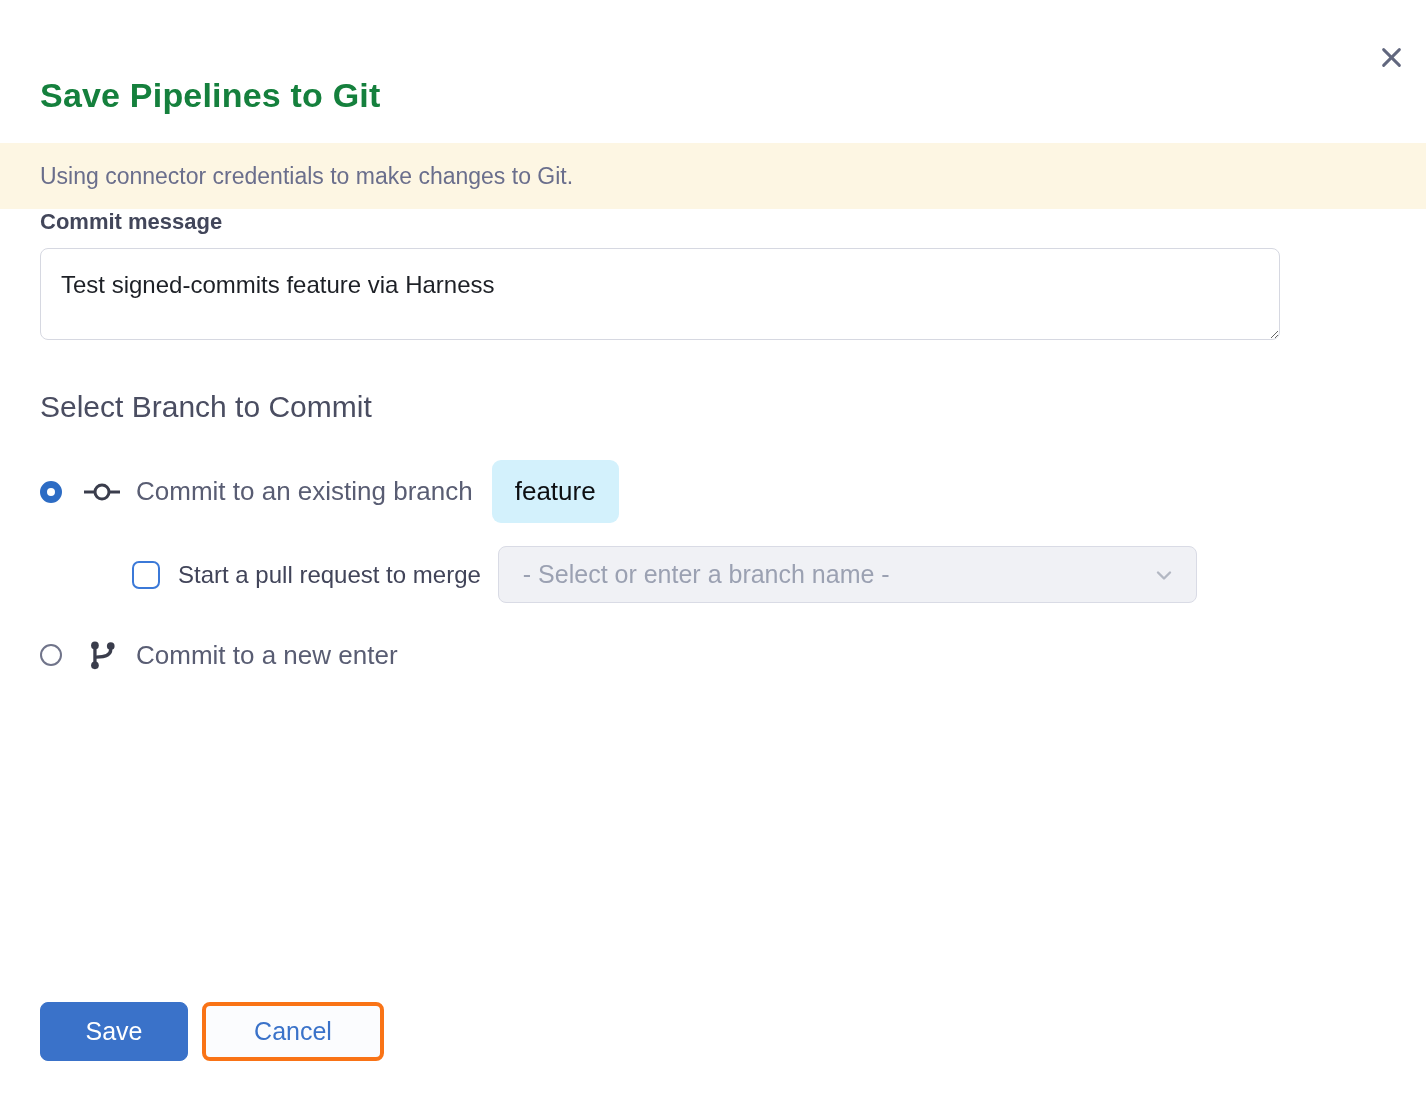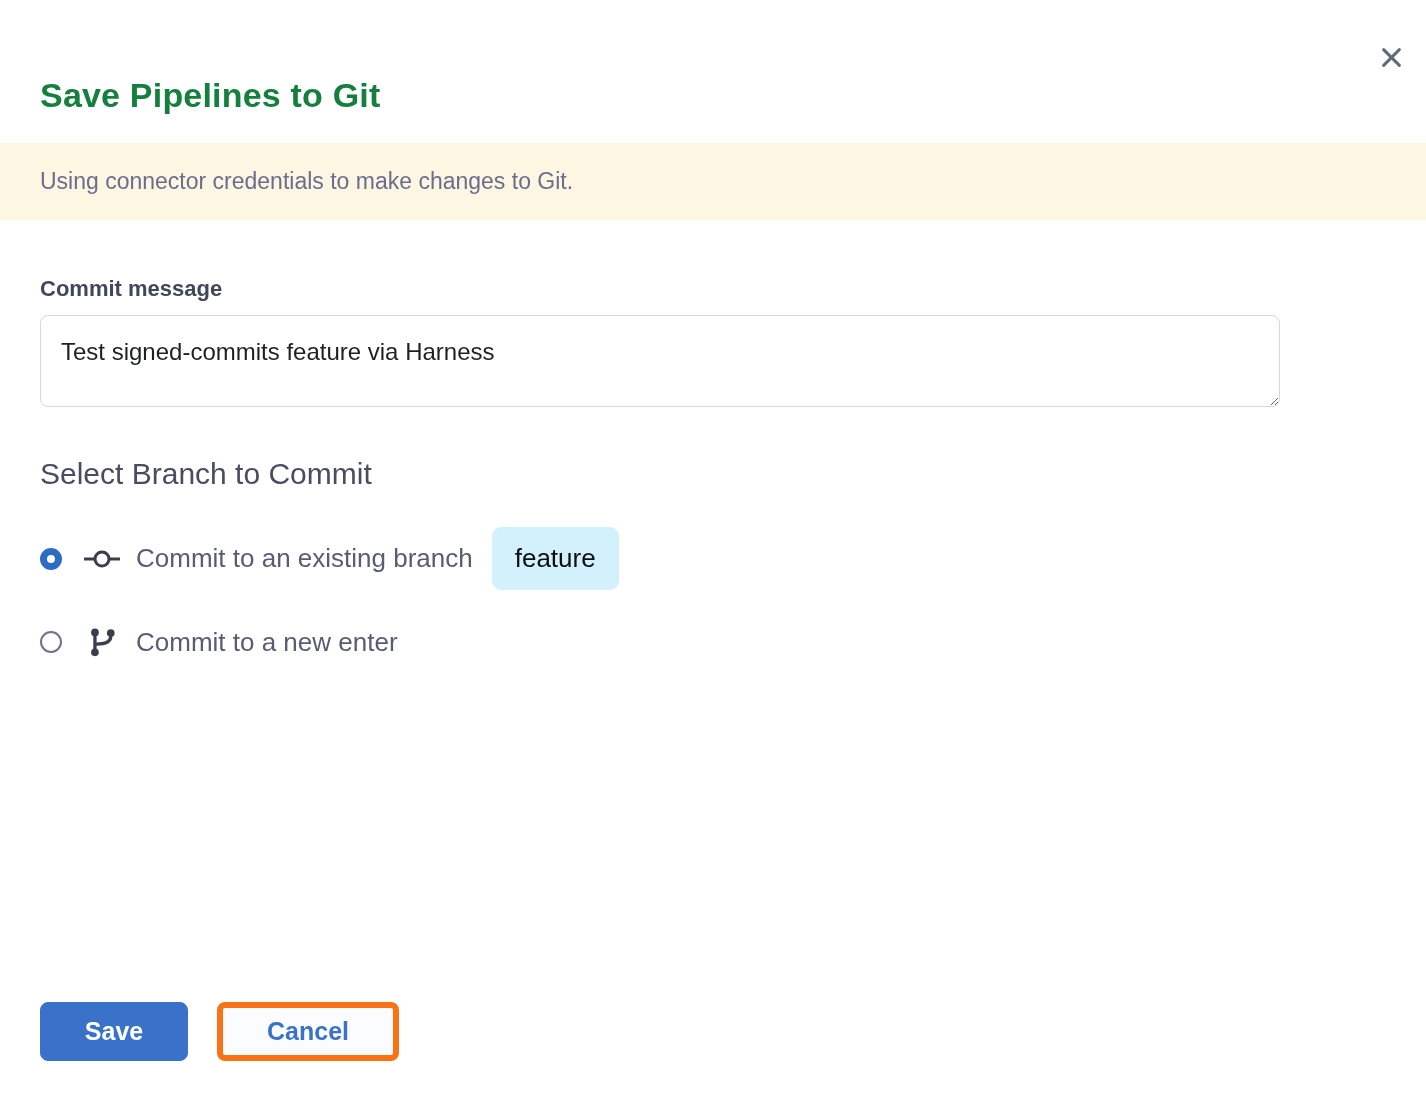--- a/index.html
+++ b/index.html
@@ -31,31 +31,30 @@
   .dialog-title {
     margin: 76px 0 0 40px;
     font-size: 34px;
     font-weight: 700;
     color: #15803d;
     letter-spacing: 0.2px;
   }
   .banner {
     margin-top: 28px;
     width: 100%;
-    height: 77px;
+    height: 66px;
     background: var(--banner-bg, #fdf6e3);
     display: flex;
     align-items: center;
     padding-left: 40px;
     font-size: 23px;
     color: #6a6e8c;
   }
   .content { padding: 0 40px; }
   .field-label {
-    margin-top: 56px;
     font-size: 22px;
     font-weight: 700;
     color: #42465a;
   }
   .commit-textarea {
     display: block;
     margin-top: 13px;
     width: 1240px;
     height: 92px;
     border: 1px solid #d6d8e1;
@@ -164,33 +163,32 @@
     bottom: 45px;
     display: flex;
     align-items: center;
   }
   .btn {
     height: 59px;
     border-radius: 8px;
     font-family: inherit;
     font-size: 25px;
     cursor: pointer;
-    font-weight: bold;
   }
   .btn-save {
     width: 148px;
     background: var(--primary-blue, #3a72c9);
     border: 1px solid var(--primary-blue, #3a72c9);
     color: #ffffff;
   }
   .btn-cancel {
     width: 182px;
-    margin-left: 29px;
+    margin-left: 14px;
     background: #fbfcfe;
-    border: 6px solid #f97316;
+    border: 4px solid #f97316;
     color: var(--primary-blue, #3a72c9);
   }
 </style>
 </head>
 <body>
 
 <div class="dialog">
 
   <button class="close-btn">
     <span style="display:flex;">
@@ -221,20 +219,32 @@
         <svg width="36" height="26" viewBox="0 0 36 26" fill="none" stroke="#3a3d4c" stroke-width="3">
           <line x1="0" y1="13" x2="10" y2="13"></line>
           <circle cx="18" cy="13" r="7"></circle>
           <line x1="26" y1="13" x2="36" y2="13"></line>
         </svg>
       </span>
       <span class="option-label">Commit to an existing branch</span>
       <span class="branch-badge">feature</span>
     </div>
 
+    <div class="pr-row">
+      <span class="checkbox"></span>
+      <span class="checkbox-label">Start a pull request to merge</span>
+      <div class="branch-select">
+        <span class="placeholder">- Select or enter a branch name -</span>
+        <span style="display:flex;">
+          <svg width="24" height="24" viewBox="0 0 24 24" fill="none" stroke="#b3b8c3" stroke-width="2.4" stroke-linecap="round" stroke-linejoin="round">
+            <polyline points="6,9.5 12,15.5 18,9.5"></polyline>
+          </svg>
+        </span>
+      </div>
+    </div>
 
     <div class="option-row second">
       <span class="radio unselected"></span>
       <span class="row-icon">
         <svg width="33" height="36" viewBox="0 0 24 26" fill="none" stroke="#3a3d4c" stroke-width="2.4" stroke-linecap="round">
           <line x1="6.5" y1="8" x2="6.5" y2="18"></line>
           <path d="M18 9 C18 13 13.5 14.5 7.5 14.5"></path>
           <circle cx="6.5" cy="6" r="2.8" fill="#3a3d4c" stroke="none"></circle>
           <circle cx="6.5" cy="20.5" r="2.8" fill="#3a3d4c" stroke="none"></circle>
           <circle cx="18" cy="6.5" r="2.8" fill="#3a3d4c" stroke="none"></circle>

